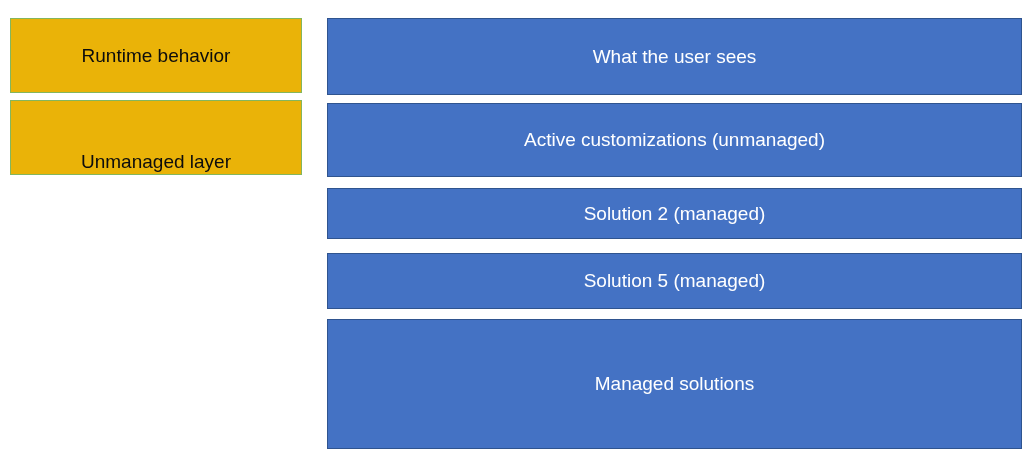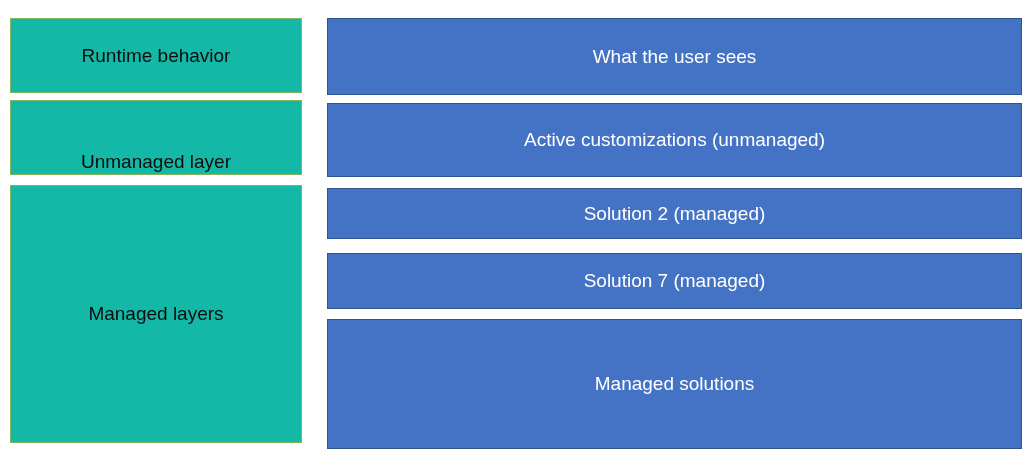--- a/index.html
+++ b/index.html
@@ -24,21 +24,21 @@
     box-sizing:border-box;
     display:flex;
     align-items:center;
     justify-content:center;
     text-align:center;
     font-size:19px;
     line-height:1.25;
   }
   .left-box{
     left:10px;width:292px;
-    background:#14b8a6;
+    background:#eab308;
     border:1.5px solid var(--green-border);
     color:var(--left-text);
   }
   .right-box{
     left:327px;width:695px;
     background:var(--blue-fill);
     border:1.5px solid var(--blue-border);
     color:var(--right-text);
   }
   .l1{top:18px;height:75px;}
@@ -56,37 +56,34 @@
 <div class="canvas">
 
   <div class="box left-box l1">
     <span>Runtime behavior</span>
   </div>
 
   <div class="box left-box l2">
     <span>Unmanaged layer</span>
   </div>
 
-  <div class="box left-box l3">
-    <span>Managed layers</span>
-  </div>
 
   <div class="box right-box r2">
     <span>Active customizations (unmanaged)</span>
   </div>
 
   <div class="box right-box r1">
     <span>What the user sees</span>
   </div>
 
   <div class="box right-box r3">
     <span>Solution 2 (managed)</span>
   </div>
 
   <div class="box right-box r4">
-    <span>Solution 7 (managed)</span>
+    <span>Solution 5 (managed)</span>
   </div>
 
   <div class="box right-box r5">
     <span>Managed solutions</span>
   </div>
 
 </div>
 
 </body></html>

